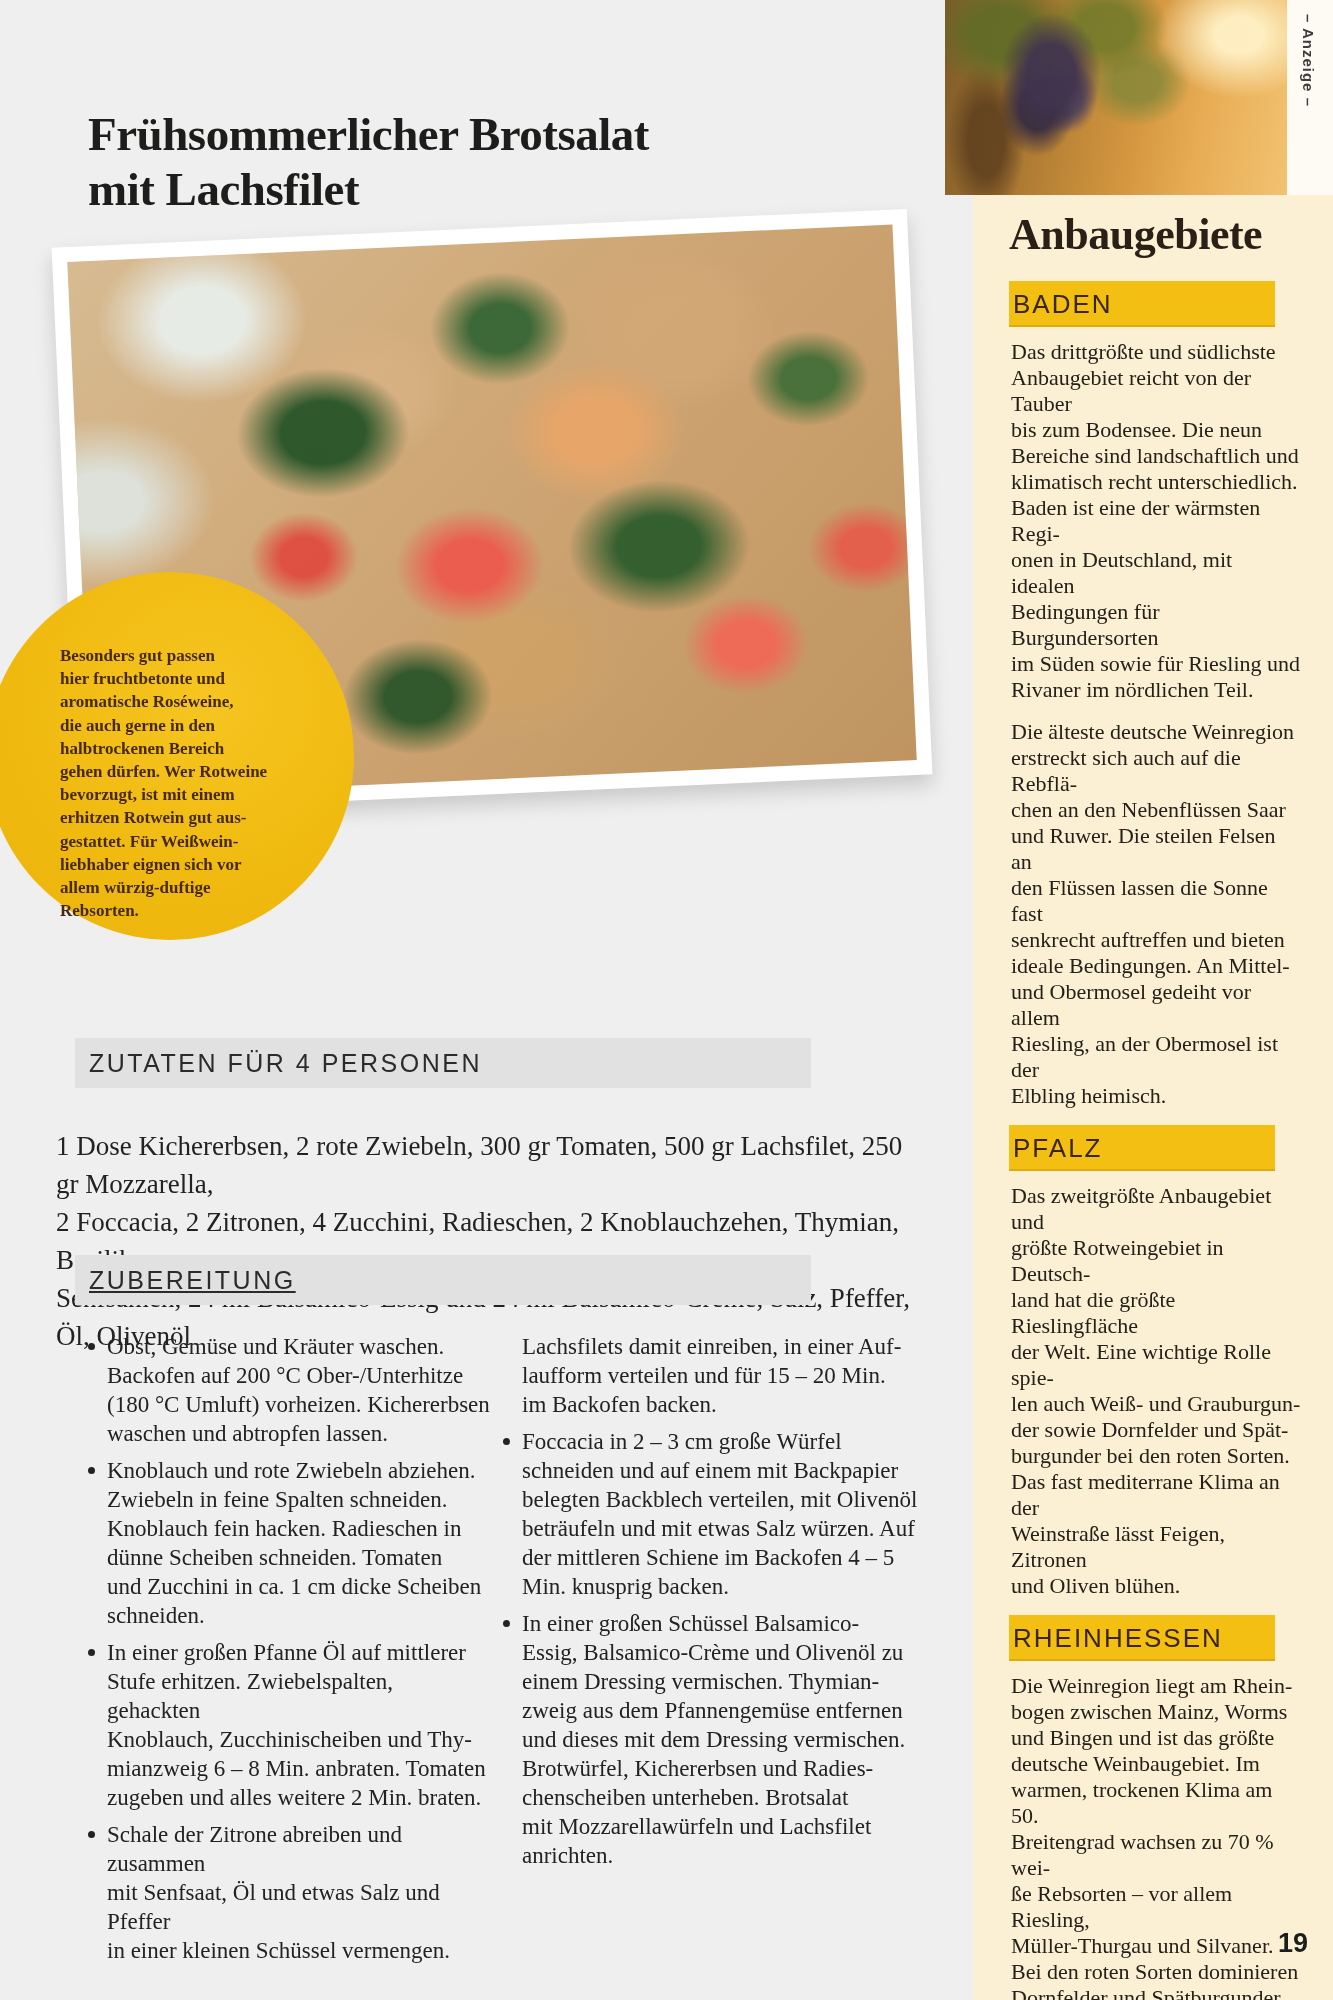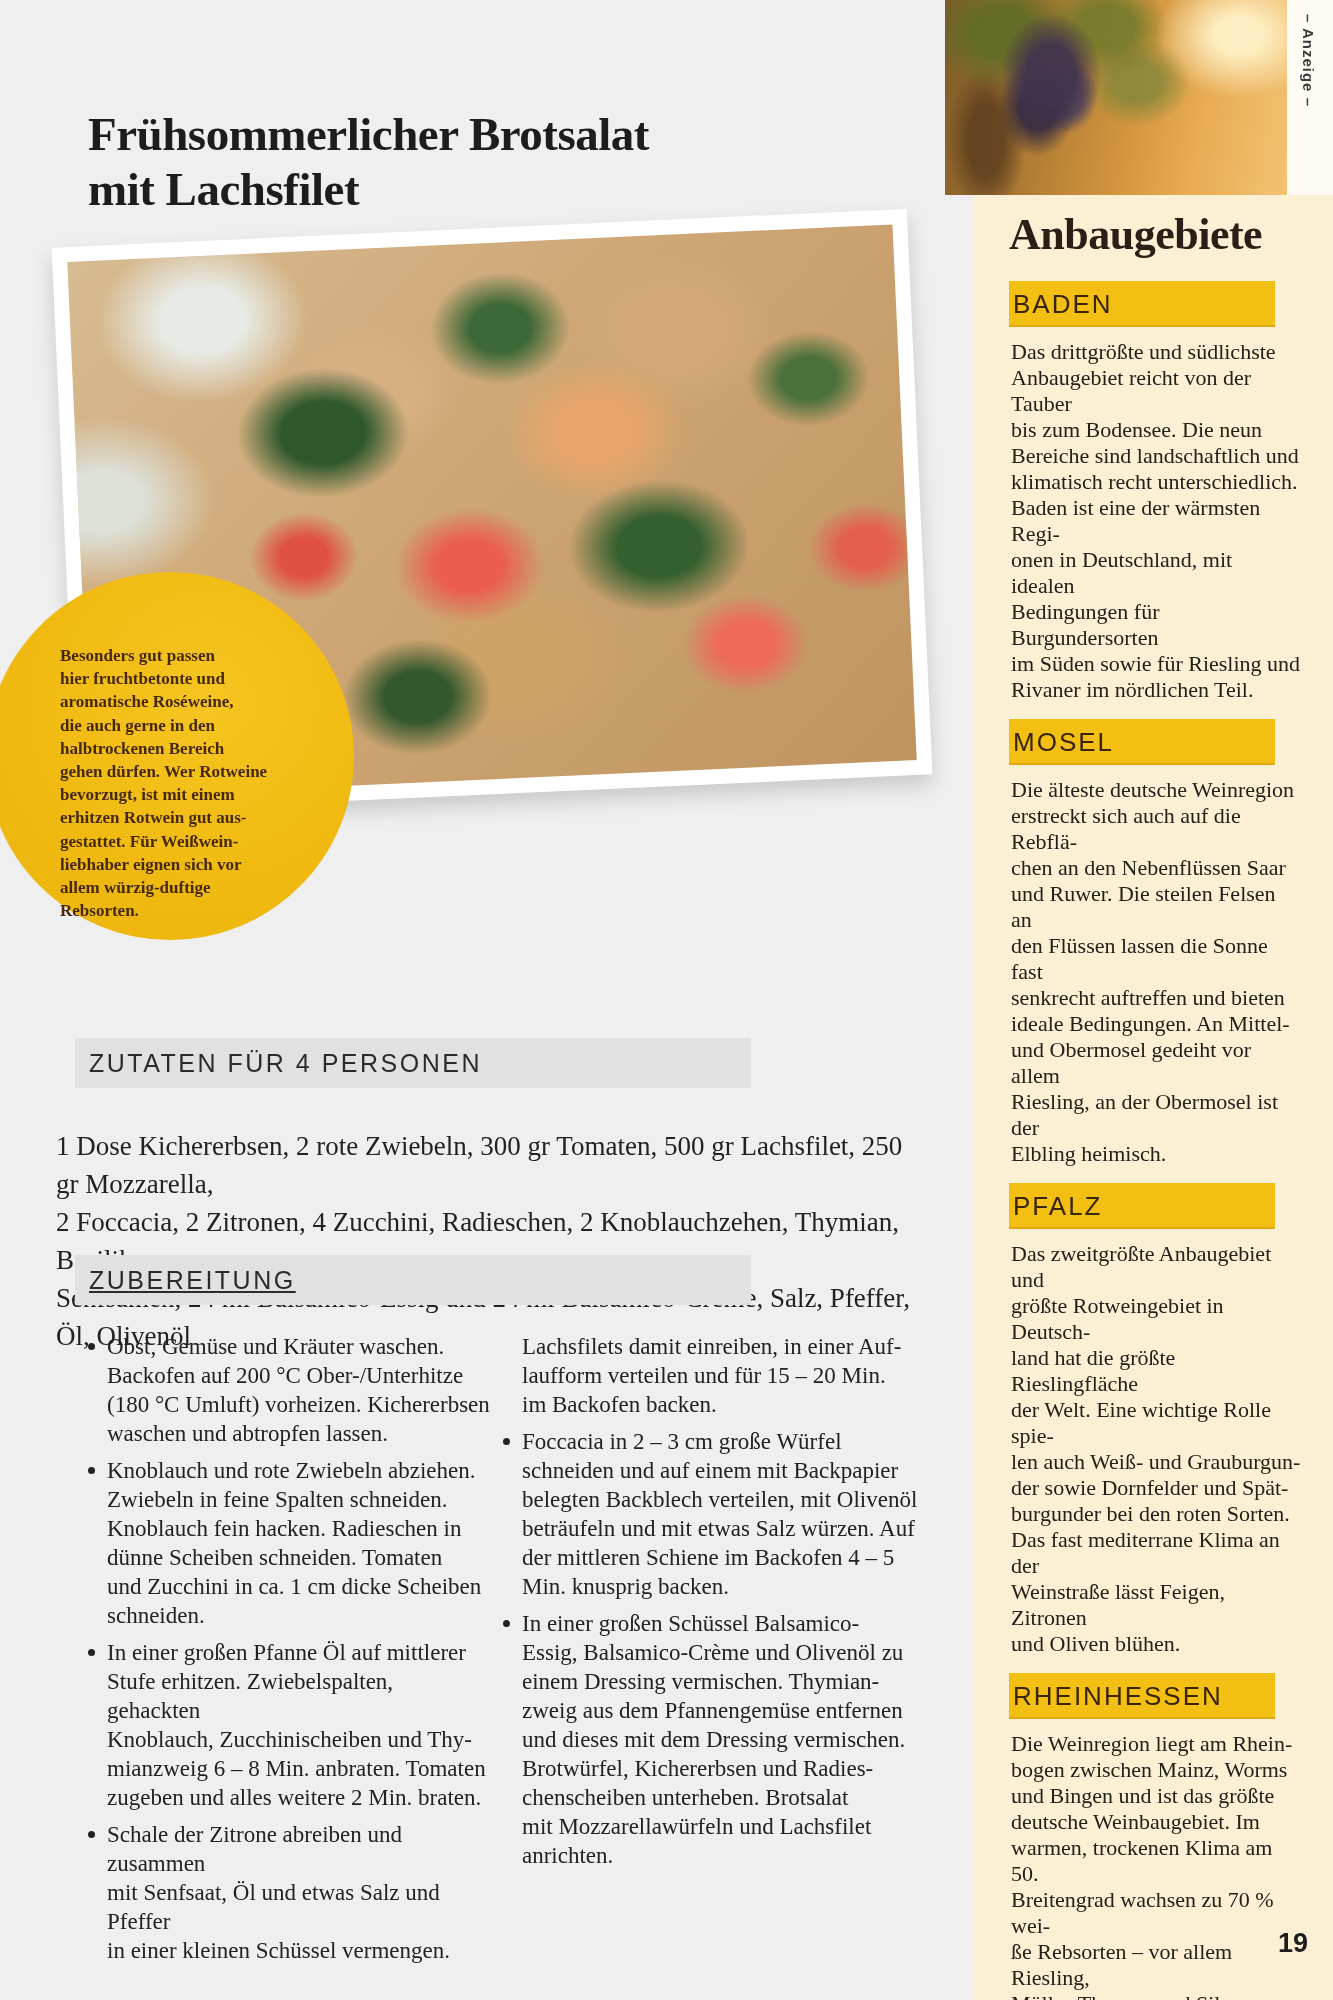--- a/index.html
+++ b/index.html
@@ -48,21 +48,21 @@
     position:absolute;left:-14px;top:572px;width:368px;height:368px;
     border-radius:50%;
     background:radial-gradient(circle at 60% 35%, #f6c521 0%, #f0ba10 55%, #ecb30c 100%);
     z-index:5;
   }
   .circle-text{
     position:absolute;left:74px;top:72px;width:236px;
     font-size:17px;line-height:23.2px;font-weight:bold;color:#46290e;
   }
   .graybar{
-    position:absolute;left:75px;width:676px;height:50px;background:#e1e1e2;
+    position:absolute;left:75px;width:736px;height:50px;background:#e1e1e2;
     display:flex;align-items:center;
     font-family:"Liberation Sans", sans-serif;
     font-size:25px;letter-spacing:2.5px;color:#2b2b2b;
     padding-left:14px;box-sizing:border-box;
   }
   .bar-zutaten{top:1038px;}
   .bar-zubereitung{top:1255px;text-decoration:underline;}
   .ingredients{
     position:absolute;left:56px;top:1100px;width:862px;
     font-size:27px;line-height:38px;color:#222;
@@ -247,23 +247,20 @@
 Bereiche sind landschaftlich und
 klimatisch recht unterschiedlich.
 Baden ist eine der wärmsten Regi-
 onen in Deutschland, mit idealen
 Bedingungen für Burgundersorten
 im Süden sowie für Riesling und
 Rivaner im nördlichen Teil.</p>
     </div>
 
     <div>
-      <div class="region-bar">
-        <span>MOSEL</span>
-      </div>
       <p class="region-text preline">Die älteste deutsche Weinregion
 erstreckt sich auch auf die Rebflä-
 chen an den Nebenflüssen Saar
 und Ruwer. Die steilen Felsen an
 den Flüssen lassen die Sonne fast
 senkrecht auftreffen und bieten
 ideale Bedingungen. An Mittel-
 und Obermosel gedeiht vor allem
 Riesling, an der Obermosel ist der
 Elbling heimisch.</p>

